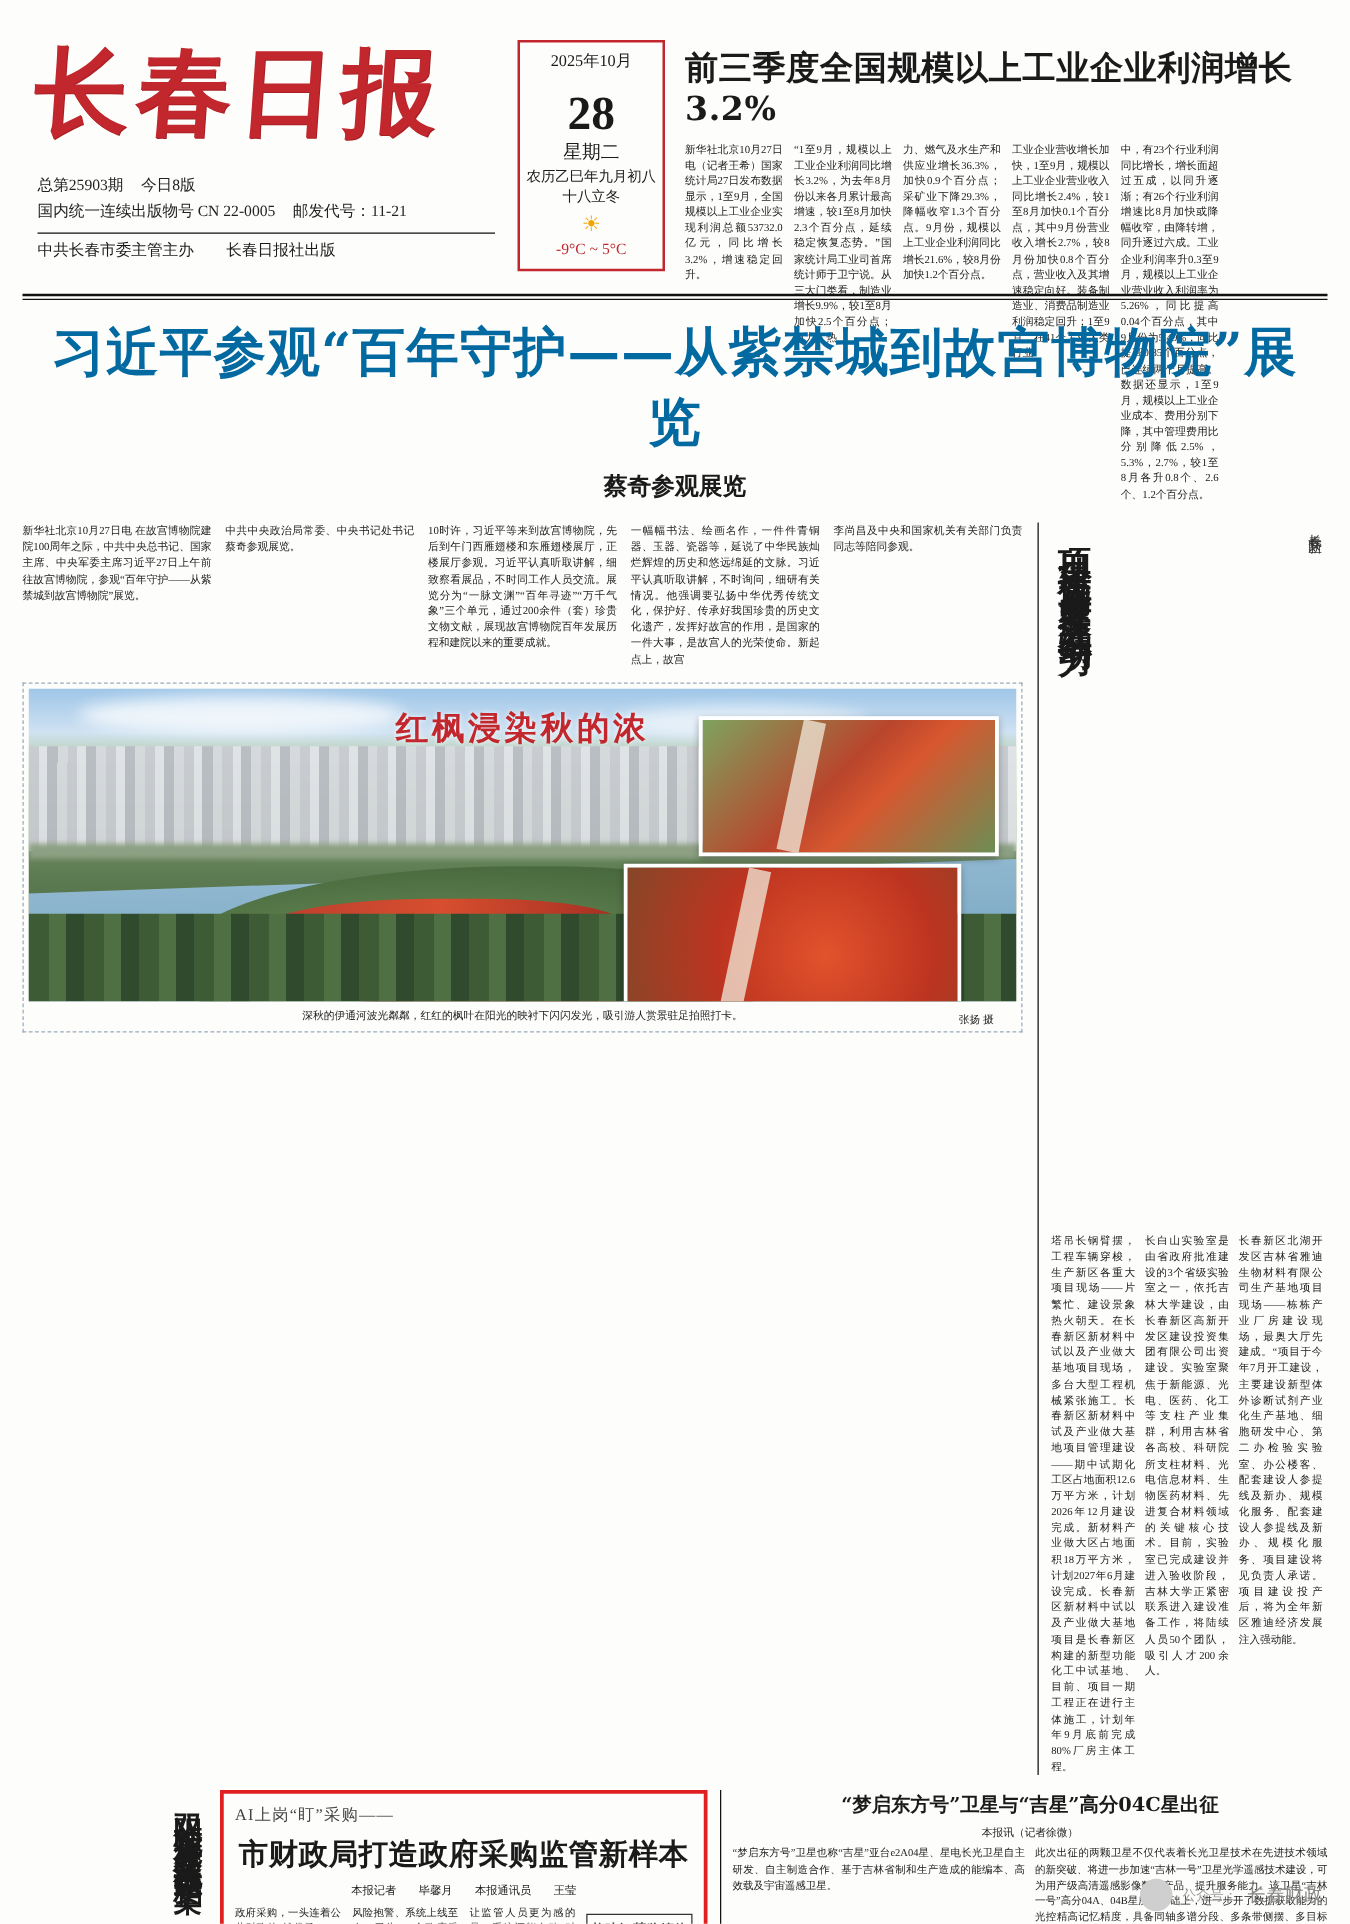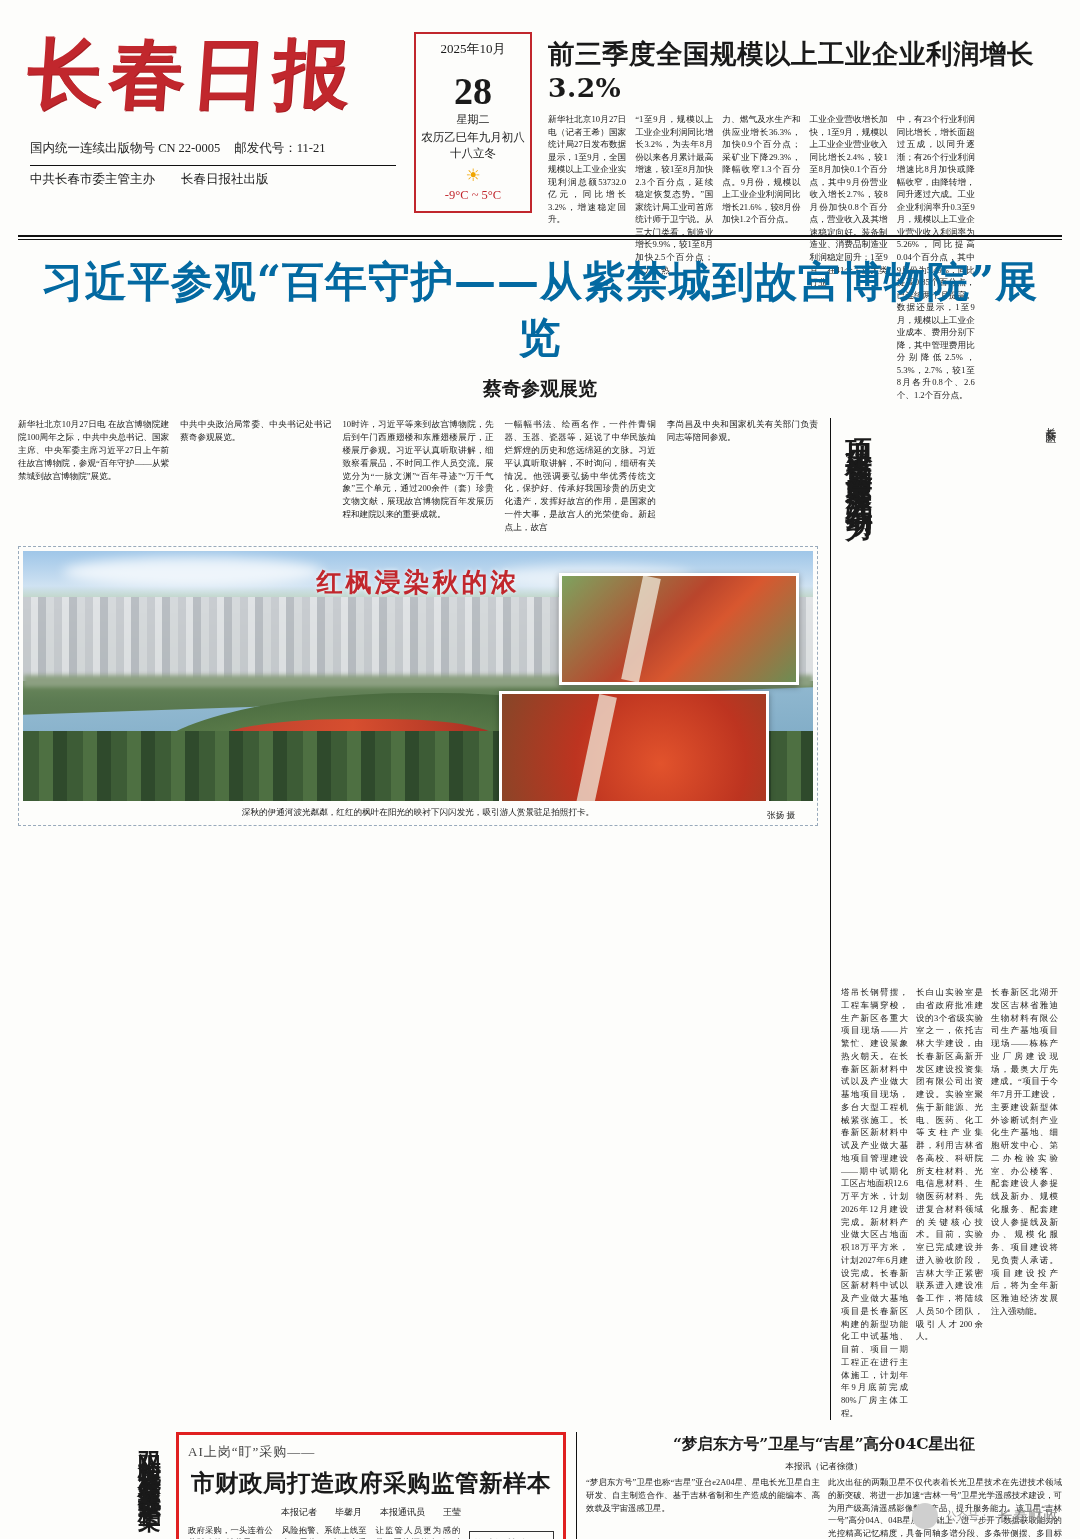--- a/index.html
+++ b/index.html
@@ -35,21 +35,21 @@
   .mast-left .issue .row { display:flex; gap:14px; }
   .mast-left .sep { border-top:1px solid #111; margin:6px 12px 5px 12px; }
   .mast-left .pub { font-size:12.5px; padding-left:12px; display:flex; gap:26px; }
 
   .mast-date {
     width:118px; margin-top:18px; margin-left:6px;
     border:2px solid #c1272d; text-align:center; padding:6px 2px 8px;
   }
   .mast-date .d1 { font-size:13px; margin-bottom:14px; }
   .mast-date .d2 { font-size:38px; font-weight:bold; line-height:1.05; }
-  .mast-date .d3 { font-size:11px;text-align:center; }
+  .mast-date .d3 { font-size:15px;text-align:center; }
   .mast-date .d4 { font-size:11.5px; margin-top:3px; }
   .mast-date .d5 { font-size:11.5px; margin-top:1px; }
   .mast-date .sun { font-size:17px; color:#f0a500; margin-top:4px; }
   .mast-date .temp { font-size:12.5px; color:#c1272d; margin-top:2px; }
 
   .mast-right { flex:1; padding-left:16px; padding-top:22px; }
   .mast-right h1 {
     font-size:26.5px; font-weight:bold; margin:0 0 10px 0; letter-spacing:0.5px;
     font-family:"DejaVu Serif", serif;
   }
@@ -177,20 +177,24 @@
 </style>
 </head>
 <body>
 
 <div class="page">
 
   <div class="masthead">
     <div class="mast-left">
       <div class="logo">长春日报</div>
       <div class="issue">
+        <div class="row">
+          <span>总第25903期</span>
+          <span>今日8版</span>
+        </div>
         <div class="row">
           <span>国内统一连续出版物号 CN 22-0005</span>
           <span>邮发代号：11-21</span>
         </div>
       </div>
       <div class="sep"></div>
       <div class="pub">
         <span>中共长春市委主管主办</span>
         <span>长春日报社出版</span>
       </div>

